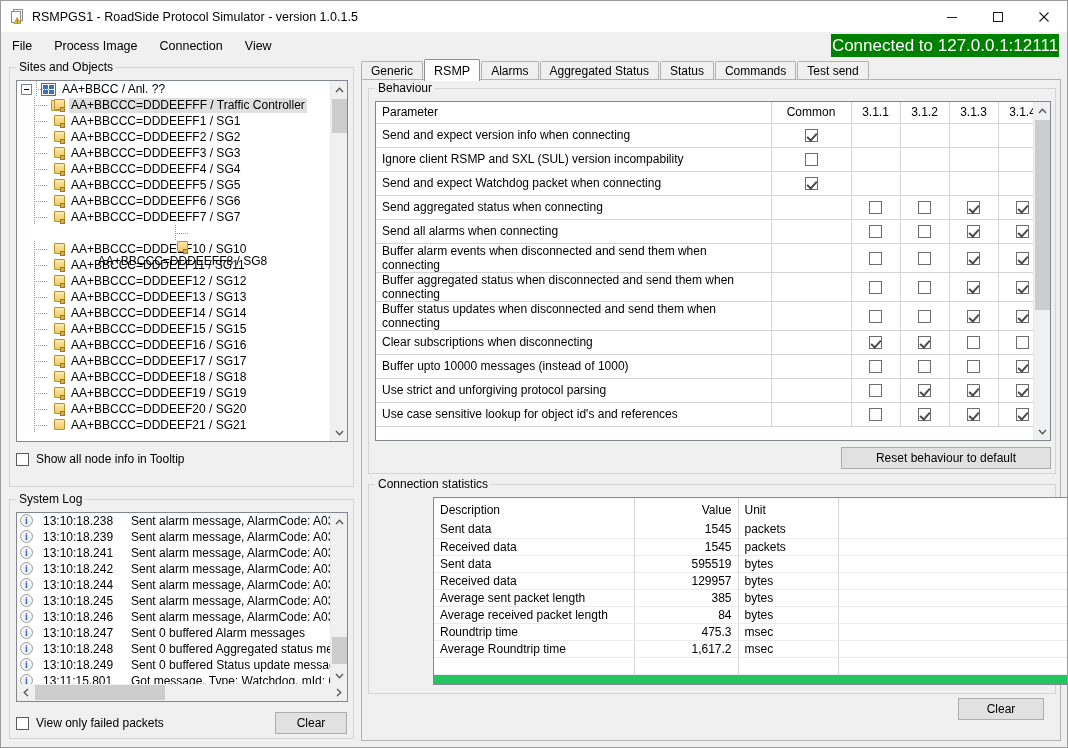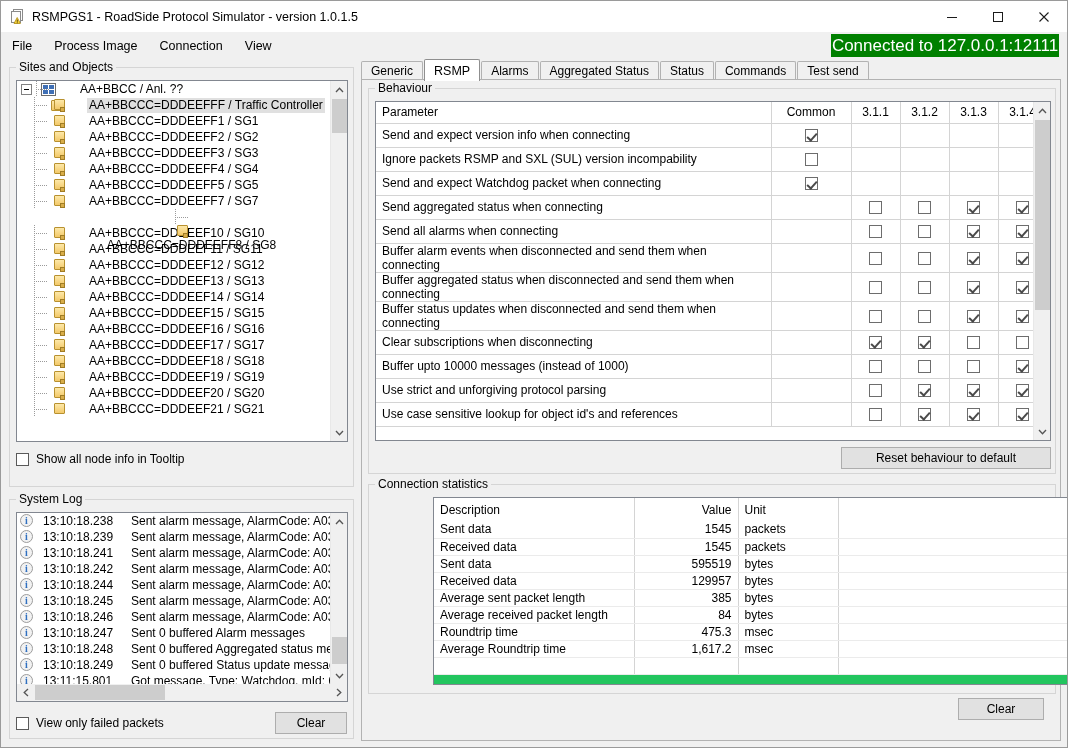--- a/index.html
+++ b/index.html
@@ -121,21 +121,21 @@
   }
   .ico-folder .tab2 {
     position: absolute; left: 3px; top: 0px; width: 11px; height: 11px;
     background: linear-gradient(#fde8a8, #f3c96a);
     border: 1px solid #b8912f; border-radius: 1px;
   }
   .ico-folder .corner {
     position: absolute; right: 0px; bottom: 0px; width: 5px; height: 5px;
     background: #d8ad49; border: 1px solid #a07c24;
   }
-  .tlabel { padding: 0 2px; line-height: 15px; margin-left: 18px; }
+  .tlabel { padding: 0 2px; line-height: 15px; }
   .tlabel.sel { background: #e0e0e0; }
 
   .vscroll {
     position: absolute; right: 0; top: 0; width: 17px; bottom: 0;
     background: #f0f0f0; border-left: 1px solid #e8e8e8;
   }
   .vscroll .arr {
     position: absolute; left: 0; width: 17px; height: 17px;
     display: flex; align-items: center; justify-content: center;
   }
@@ -387,20 +387,28 @@
               </span>
               <span class="tlabel">AA+BBCCC=DDDEEFF4 / SG4</span>
             </div>
             <div class="tnode" style="padding-left: 16px;">
               <span class="dots"></span>
               <span class="ico-folder">
                 <span class="tab2"></span>
                 <span class="corner"></span>
               </span>
               <span class="tlabel">AA+BBCCC=DDDEEFF5 / SG5</span>
+            </div>
+            <div class="tnode" style="padding-left: 16px;">
+              <span class="dots"></span>
+              <span class="ico-folder">
+                <span class="tab2"></span>
+                <span class="corner"></span>
+              </span>
+              <span class="tlabel">AA+BBCCC=DDDEEFF6 / SG6</span>
             </div>
             <div class="tnode" style="padding-left: 16px;">
               <span class="dots"></span>
               <span class="ico-folder">
                 <span class="tab2"></span>
                 <span class="corner"></span>
               </span>
               <span class="tlabel">AA+BBCCC=DDDEEFF7 / SG7</span>
             </div>
             <div class="tnode" style="padding-left: 16px; flex-direction: column;">
@@ -702,21 +710,21 @@
               <tbody id="beh-body">
                   <tr>
                     <td>Send and expect version info when connecting</td>
                     <td class="center"><span class="gcb on"></span></td>
                     <td class="center"></td>
                     <td class="center"></td>
                     <td class="center"></td>
                     <td class="center"></td>
                   </tr>
                   <tr>
-                    <td>Ignore packets RSMP and SXL (SUL) version incompability</td>
+                    <td>Ignore client RSMP and SXL (SUL) version incompability</td>
                     <td class="center"><span class="gcb"></span></td>
                     <td class="center"></td>
                     <td class="center"></td>
                     <td class="center"></td>
                     <td class="center"></td>
                   </tr>
                   <tr>
                     <td>Send and expect Watchdog packet when connecting</td>
                     <td class="center"><span class="gcb on"></span></td>
                     <td class="center"></td>

